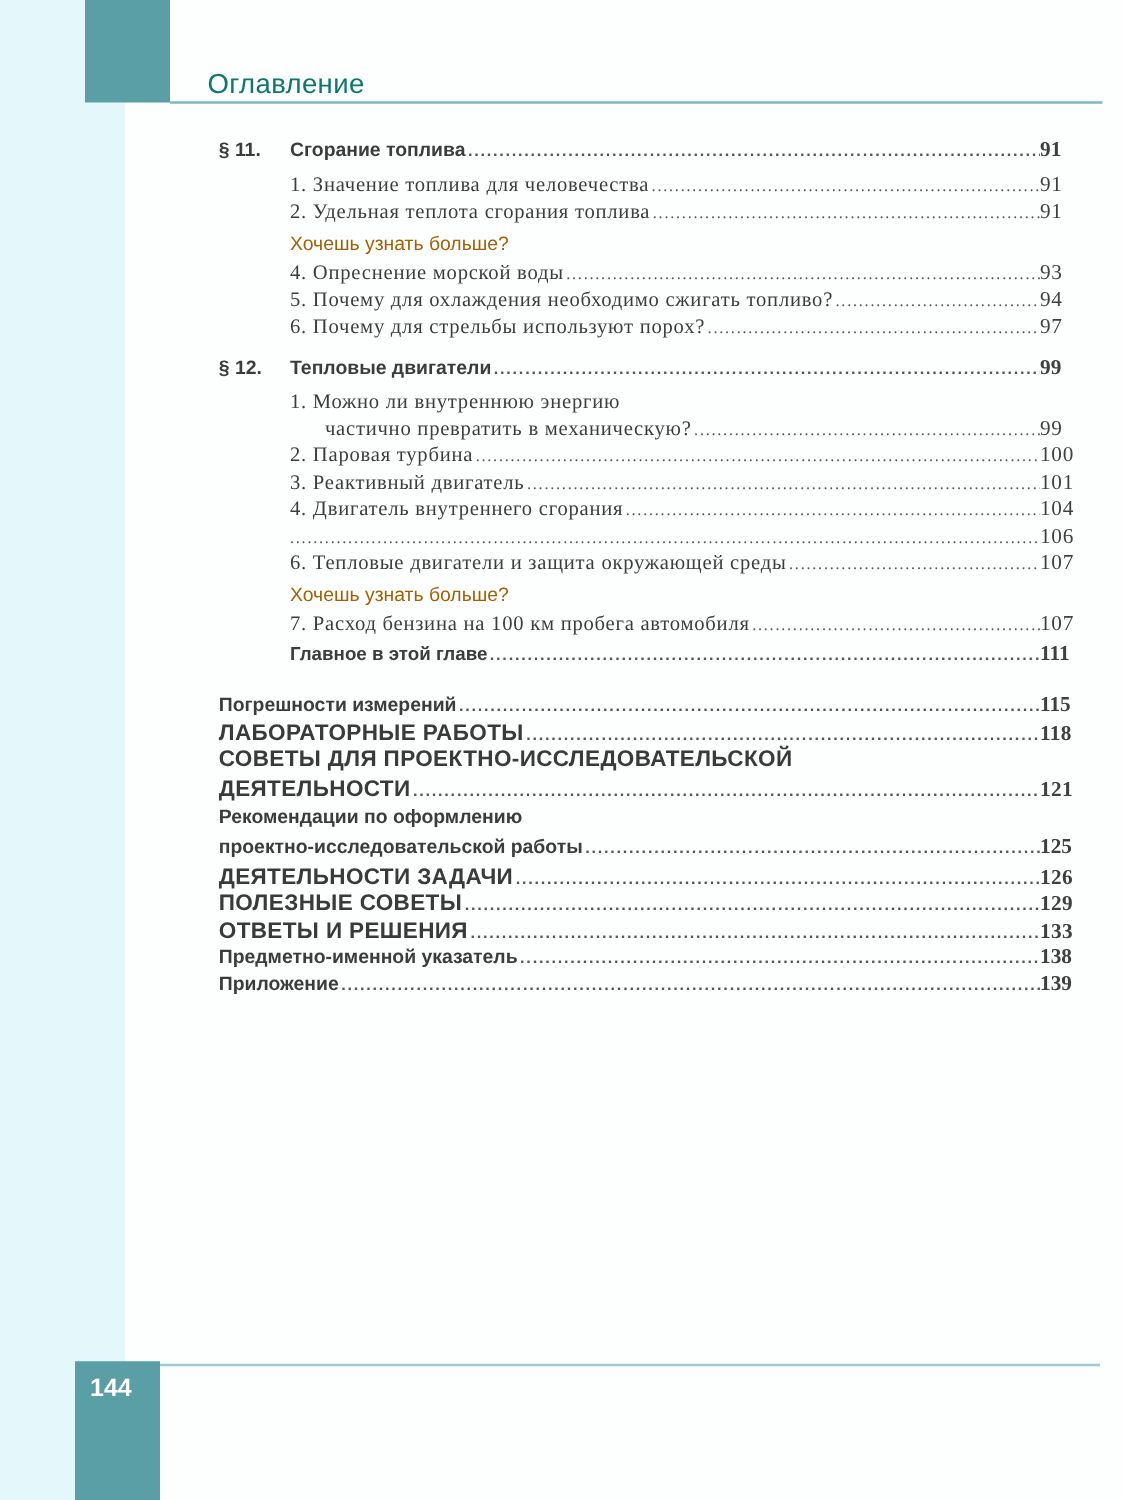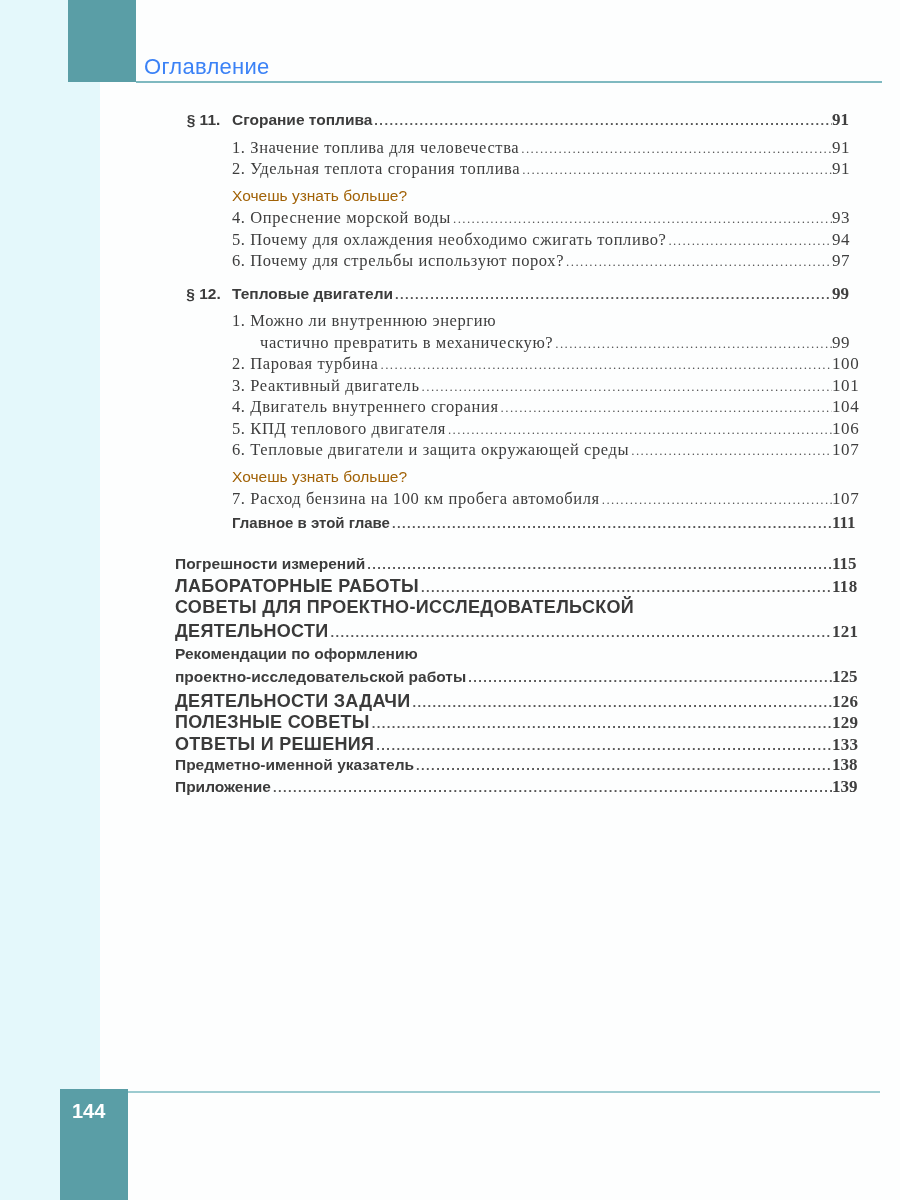--- a/index.html
+++ b/index.html
@@ -1,36 +1,36 @@
 <!DOCTYPE html>
 <html><head>
 <meta charset="utf-8">
 <style>
   html, body { margin:0; padding:0; }
   body { width:900px; height:1200px; position:relative; background:#fdfefe; overflow:hidden;
          font-family:"Liberation Serif", serif; color:#3a3a3a; }
   .cyan-strip { position:absolute; left:0; top:0; width:100px; height:1200px; background:#e4f8fb; }
   .top-block { position:absolute; left:68px; top:0; width:68px; height:82px; background:#5a9ea6; }
   .header-line { position:absolute; left:136px; top:81px; width:746px; height:2px; background:#7fb9c0; }
-  .page-title { position:absolute; left:144px; top:54px; font-family:"Liberation Sans", sans-serif;
-                font-size:22px; color:#3b82f6; letter-spacing:0.3px; }
+  .page-title { position:absolute; left:166px; top:54px; font-family:"Liberation Sans", sans-serif;
+                font-size:22px; color:#0f766e; letter-spacing:0.3px; }
   .bottom-block { position:absolute; left:60px; top:1089px; width:68px; height:111px; background:#5a9ea6; }
   .bottom-line { position:absolute; left:128px; top:1091px; width:752px; height:2px; background:#9ccbd0; }
   .page-number { position:absolute; left:72px; top:1100px; font-family:"Liberation Sans", sans-serif;
                  font-weight:bold; font-size:20px; color:#ffffff; }
 
   .toc { position:absolute; left:175px; top:110px; width:705px; }
   .row { position:relative; display:flex; align-items:baseline; height:21.5px; }
   .row .t { white-space:nowrap; padding-right:2px; }
   .row .dots { flex:1; overflow:hidden; white-space:nowrap; letter-spacing:1.4px; font-size:13px; color:#555; }
   .row .dots::after { content:"..............................................................................................................................................................................................................................."; }
   .row .pg { width:48px; text-align:left; flex:none; font-family:"Liberation Serif", serif; font-size:17px; color:#3f3f3f; }
 
   .sec { font-family:"Liberation Sans", sans-serif; font-weight:bold; font-size:15.5px; color:#3c3c3c; }
-  .sec .num { display:inline-block; width:57px;text-align:center; }
+  .sec .num { display:inline-block; width:57px; }
   .sub { padding-left:57px; font-family:"Liberation Serif", serif; font-size:16.5px; color:#3d3d3d; letter-spacing:0.6px; }
   .sub.cont { padding-left:85px; }
   .more { padding-left:57px; font-family:"Liberation Sans", sans-serif; font-size:15.5px; color:#a16207; }
   .main { padding-left:57px; font-family:"Liberation Sans", sans-serif; font-weight:bold; font-size:15px; color:#3c3c3c; }
   .big { font-family:"Liberation Sans", sans-serif; font-weight:bold; font-size:18px; color:#3a3a3a; letter-spacing:0.3px; }
   .mid { font-family:"Liberation Sans", sans-serif; font-weight:bold; font-size:15.5px; color:#3c3c3c; }
   .gap { height:6px; }
   .biggap { height:18px; }
 </style>
 </head>
@@ -104,21 +104,20 @@
     <span class="t">3. Реактивный двигатель</span>
       <span class="dots"></span>
       <span class="pg">101</span>
   </div>
   <div class="row sub">
     <span class="t">4. Двигатель внутреннего сгорания</span>
       <span class="dots"></span>
       <span class="pg">104</span>
   </div>
   <div class="row sub">
-    <span class="t">5. КПД теплового двигателя</span>
       <span class="dots"></span>
       <span class="pg">106</span>
   </div>
   <div class="row sub">
     <span class="t">6. Тепловые двигатели и защита окружающей среды</span>
       <span class="dots"></span>
       <span class="pg">107</span>
   </div>
   <div class="gap"></div>
   <div class="row more nodots">

